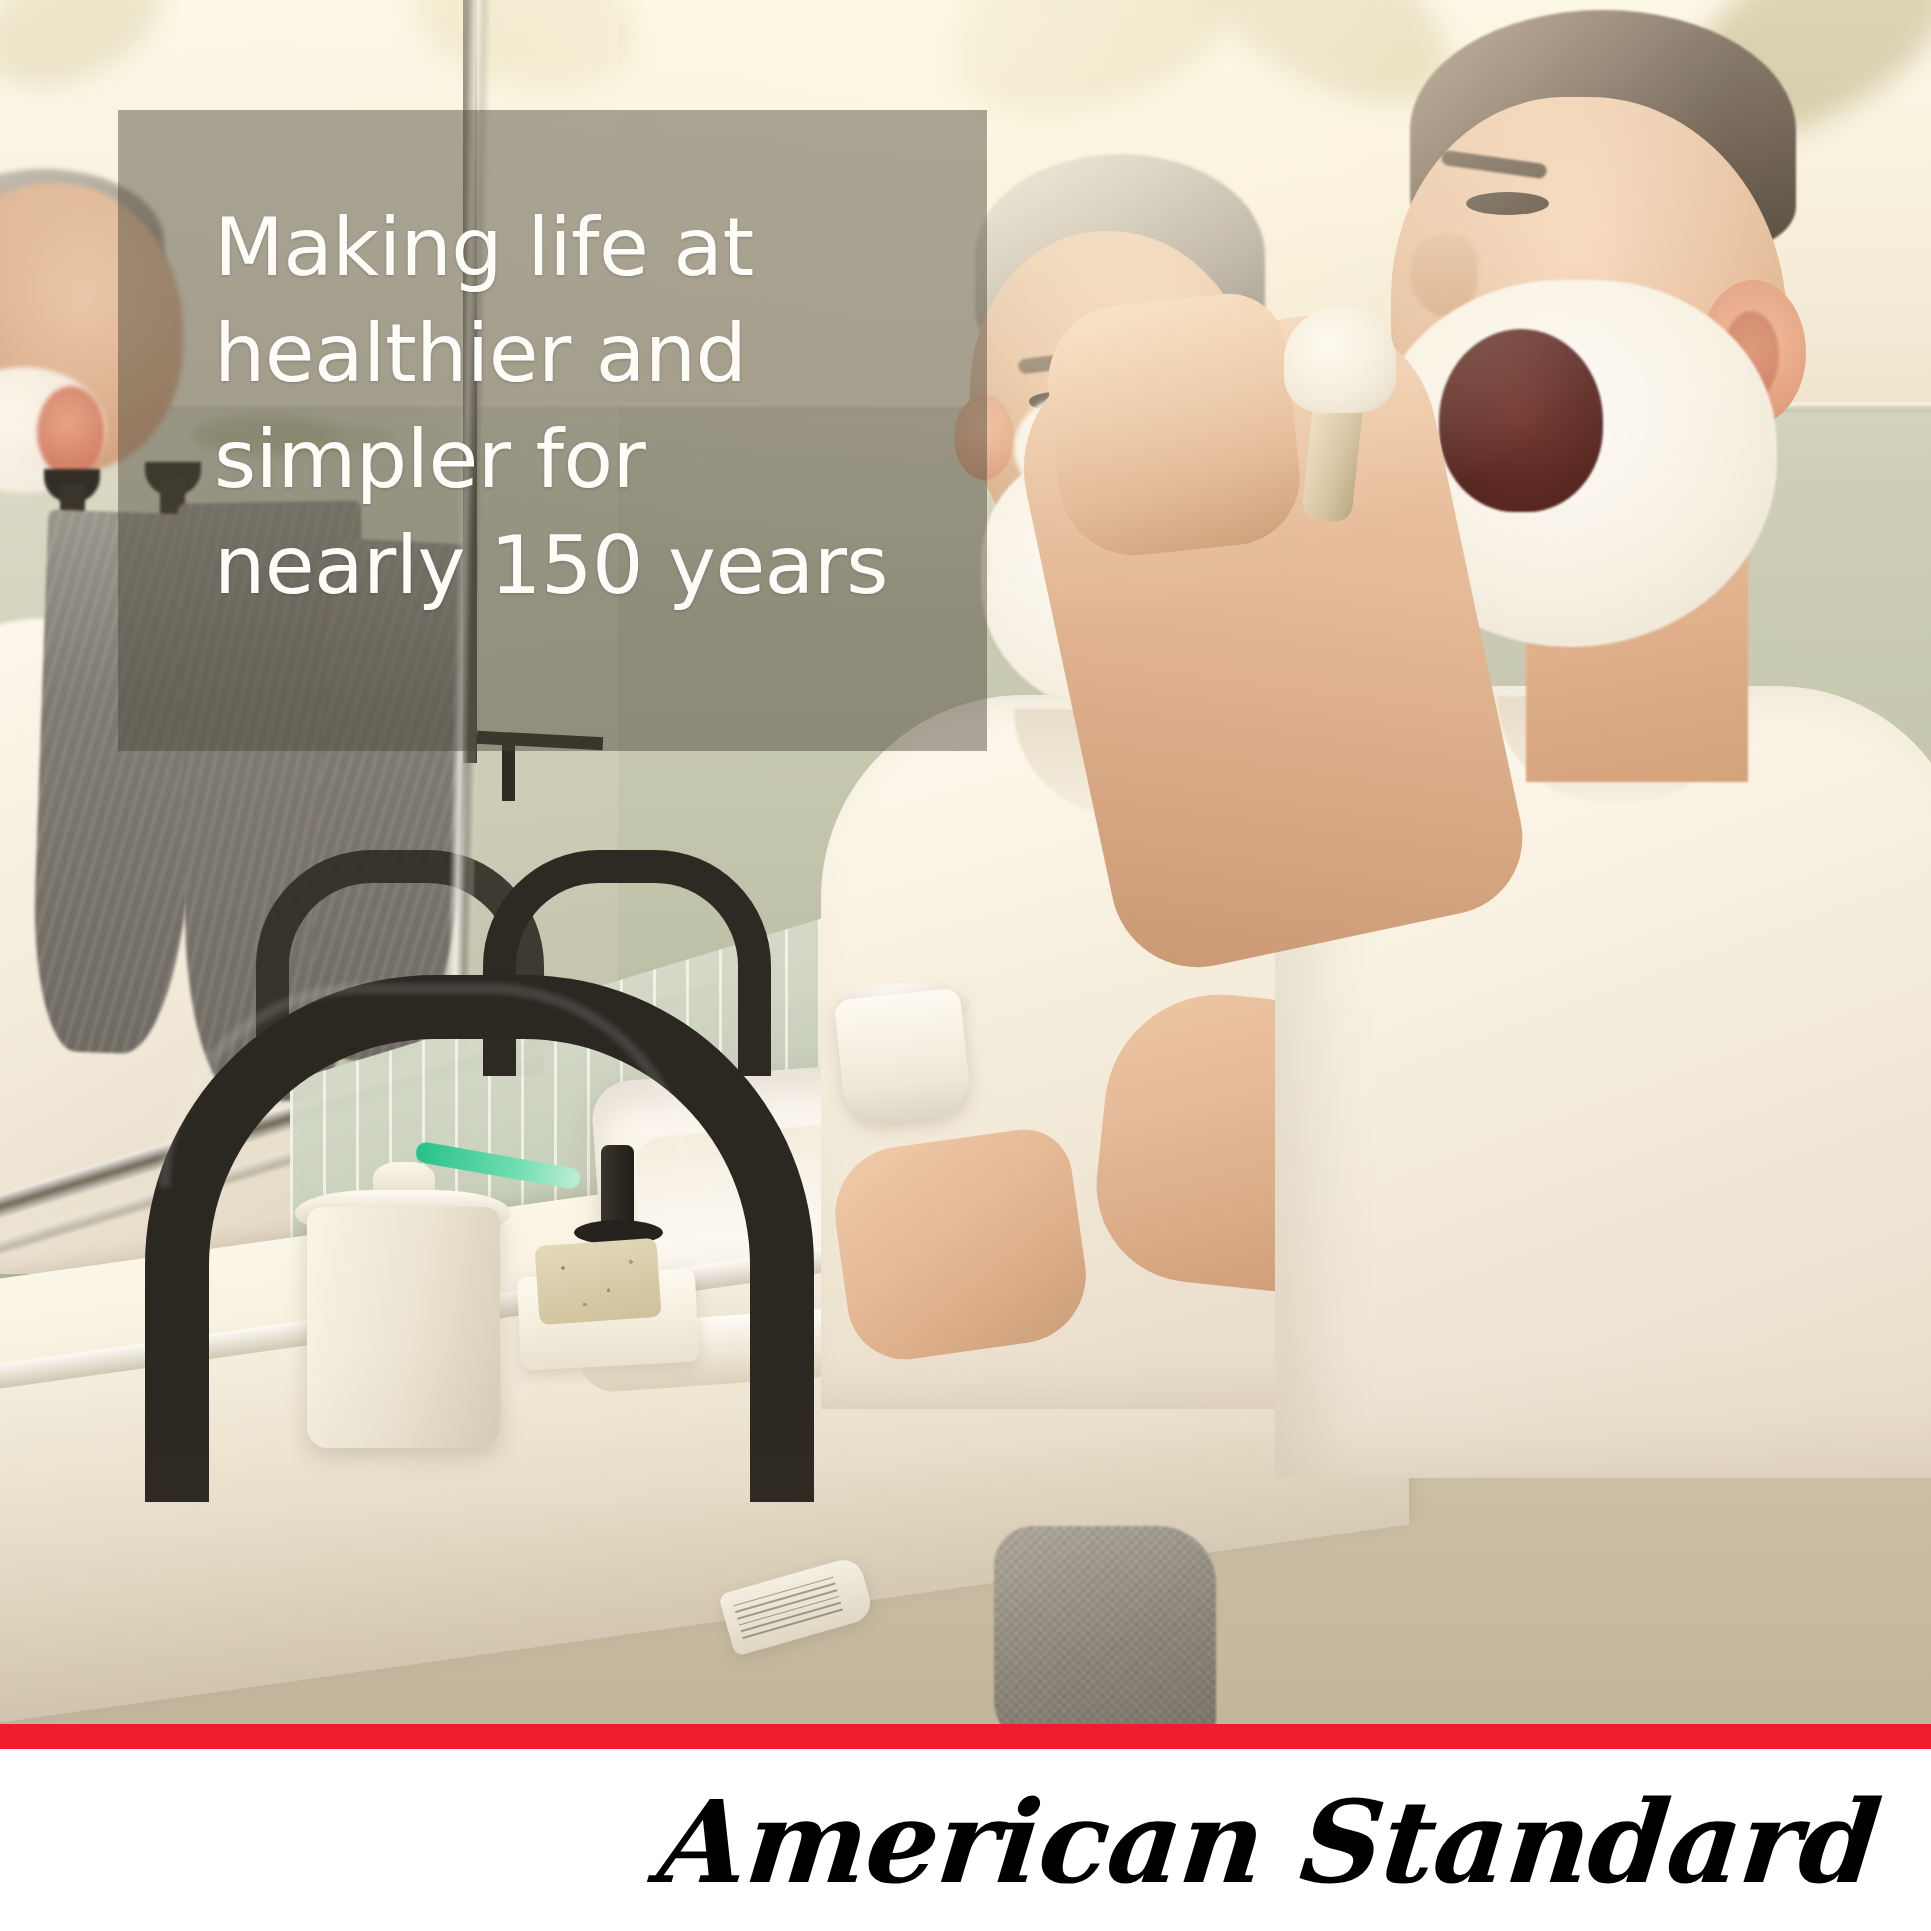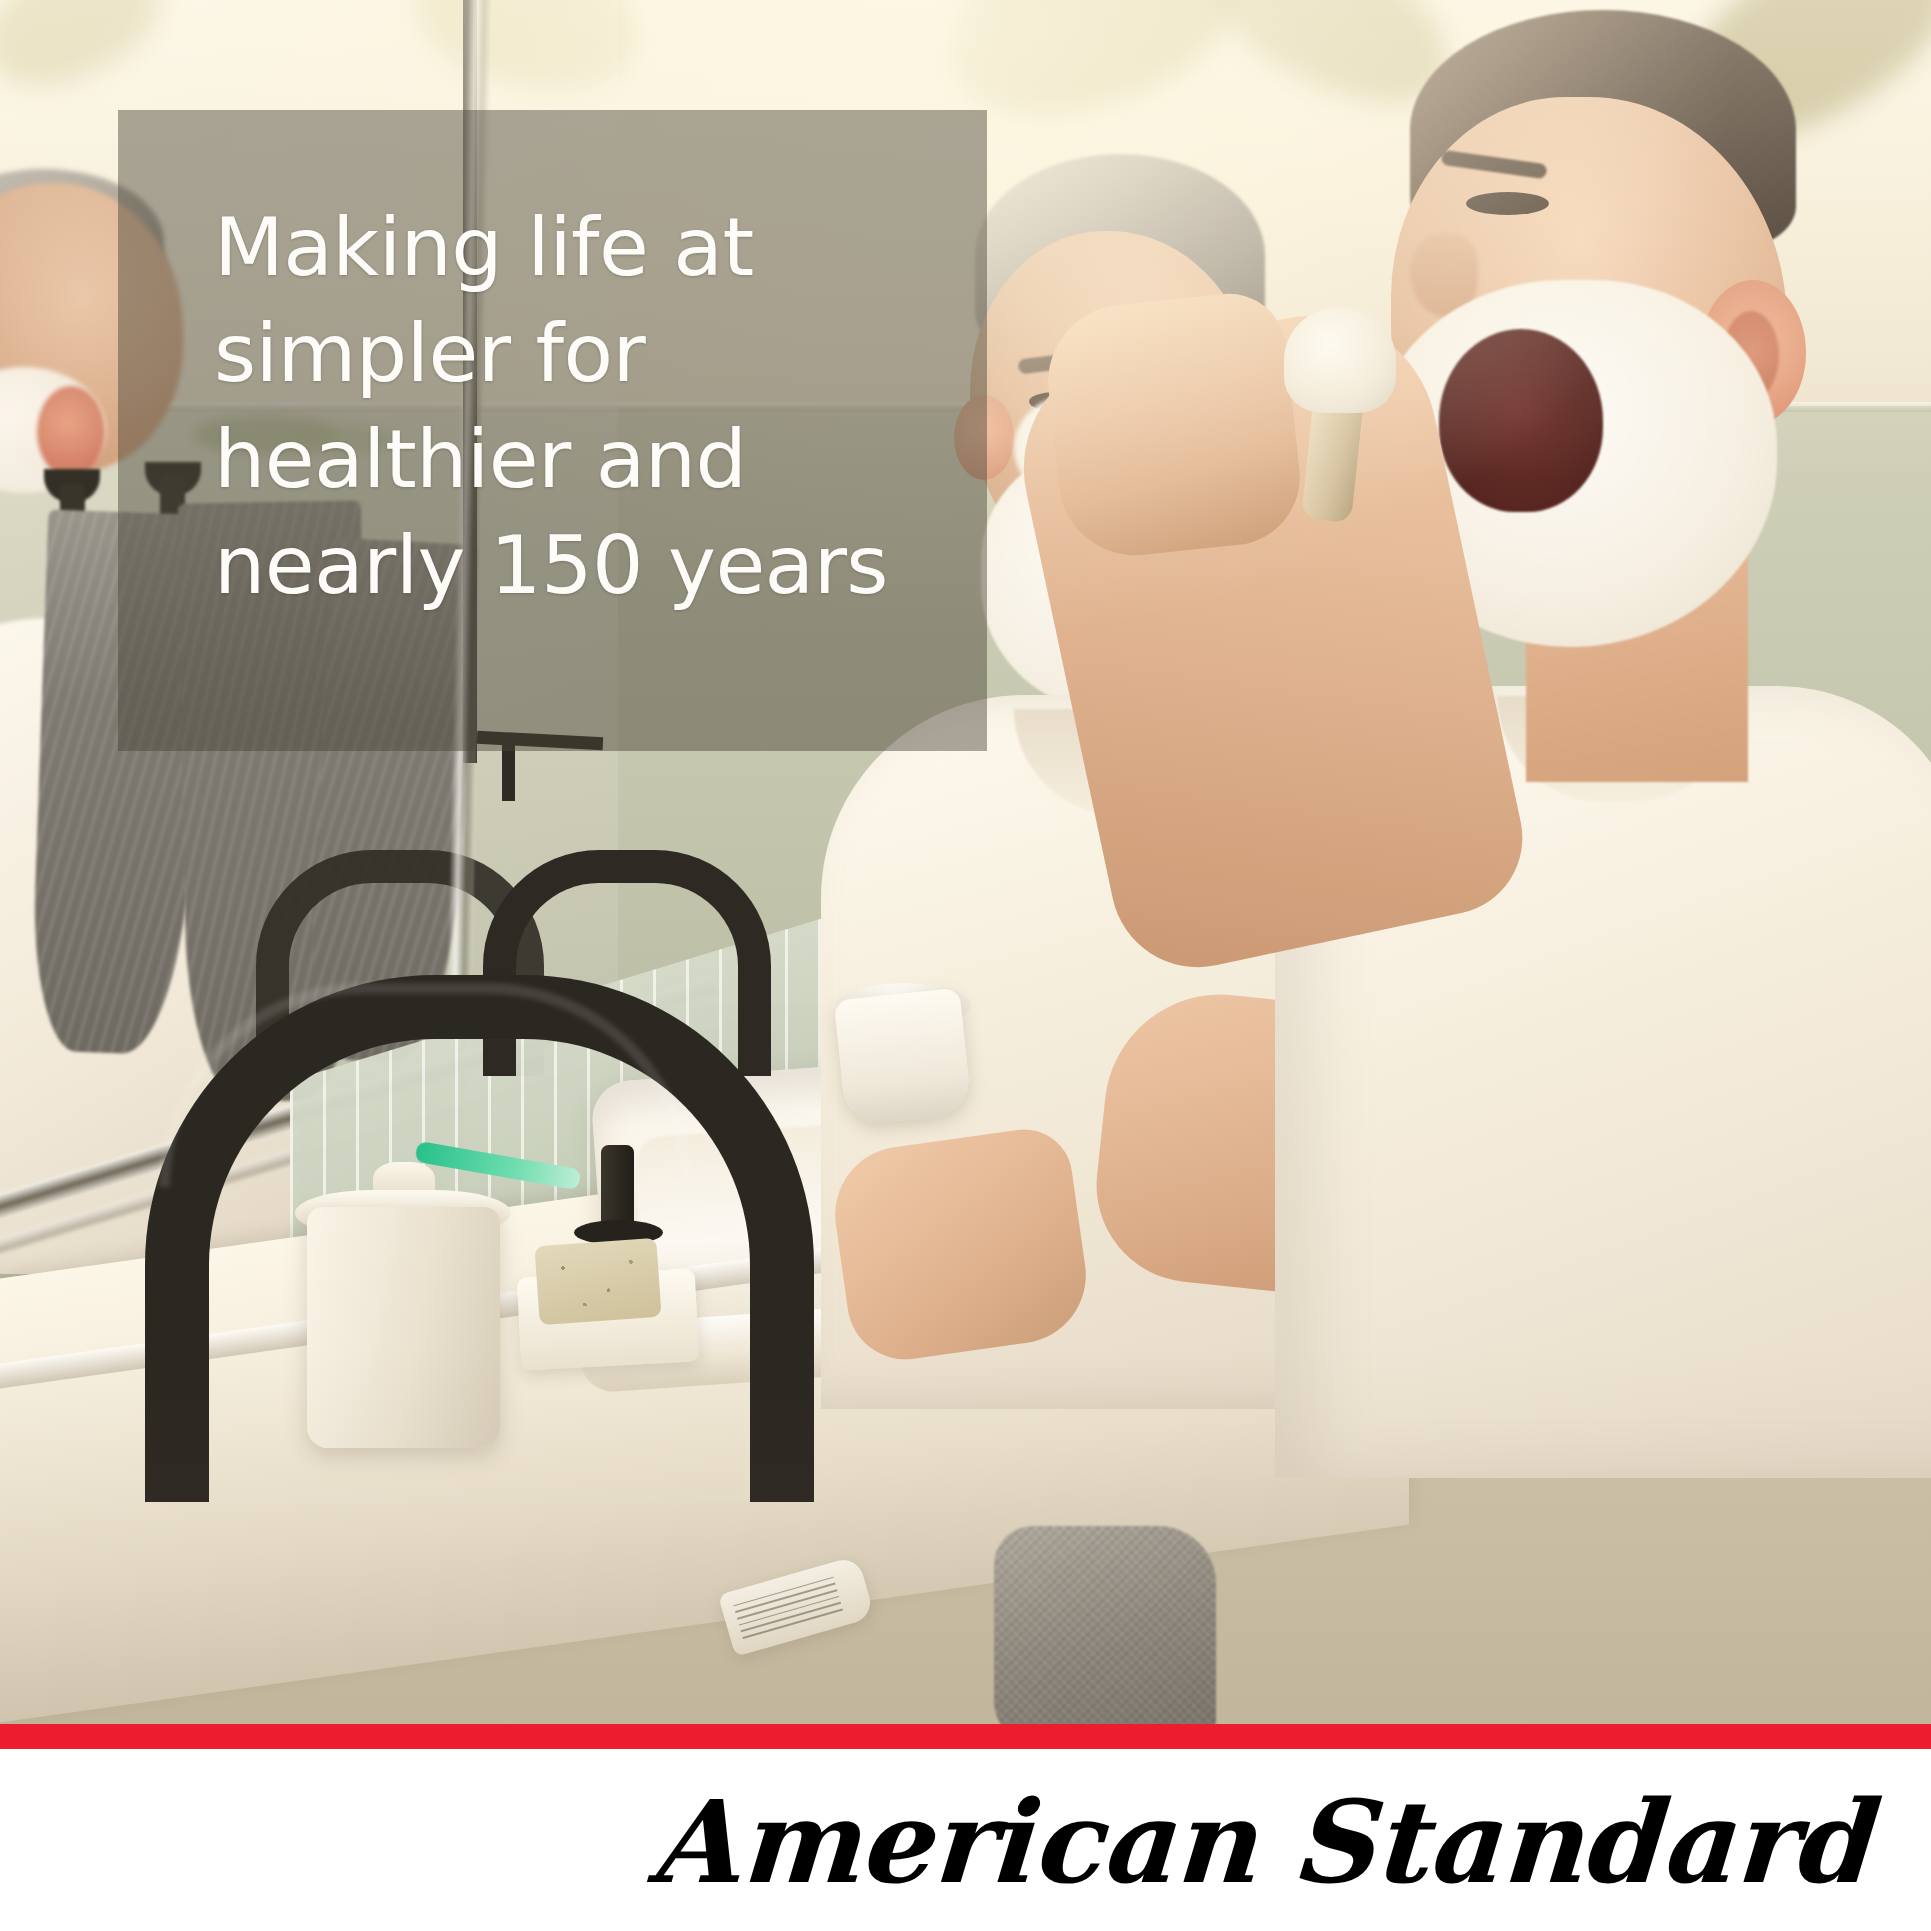--- a/index.html
+++ b/index.html
@@ -389,22 +389,22 @@
     <div class="brush-h"></div>
     <div class="brush-b"></div>
 
     <div class="haze"></div>
     <div class="haze2"></div>
     <div class="warm"></div>
 
     <div class="overlay"></div>
     <div class="overlay-txt">
       <span class="ln">Making life at</span>
+      <span class="ln">healthier and</span>
       <span class="ln">simpler for</span>
-      <span class="ln">healthier and</span>
       <span class="ln">nearly 150 years</span>
     </div>
 
   </div>
 
   <div class="redbar"></div>
   <div class="footer"></div>
   <div class="logo">American Standard</div>
 
 </div>

